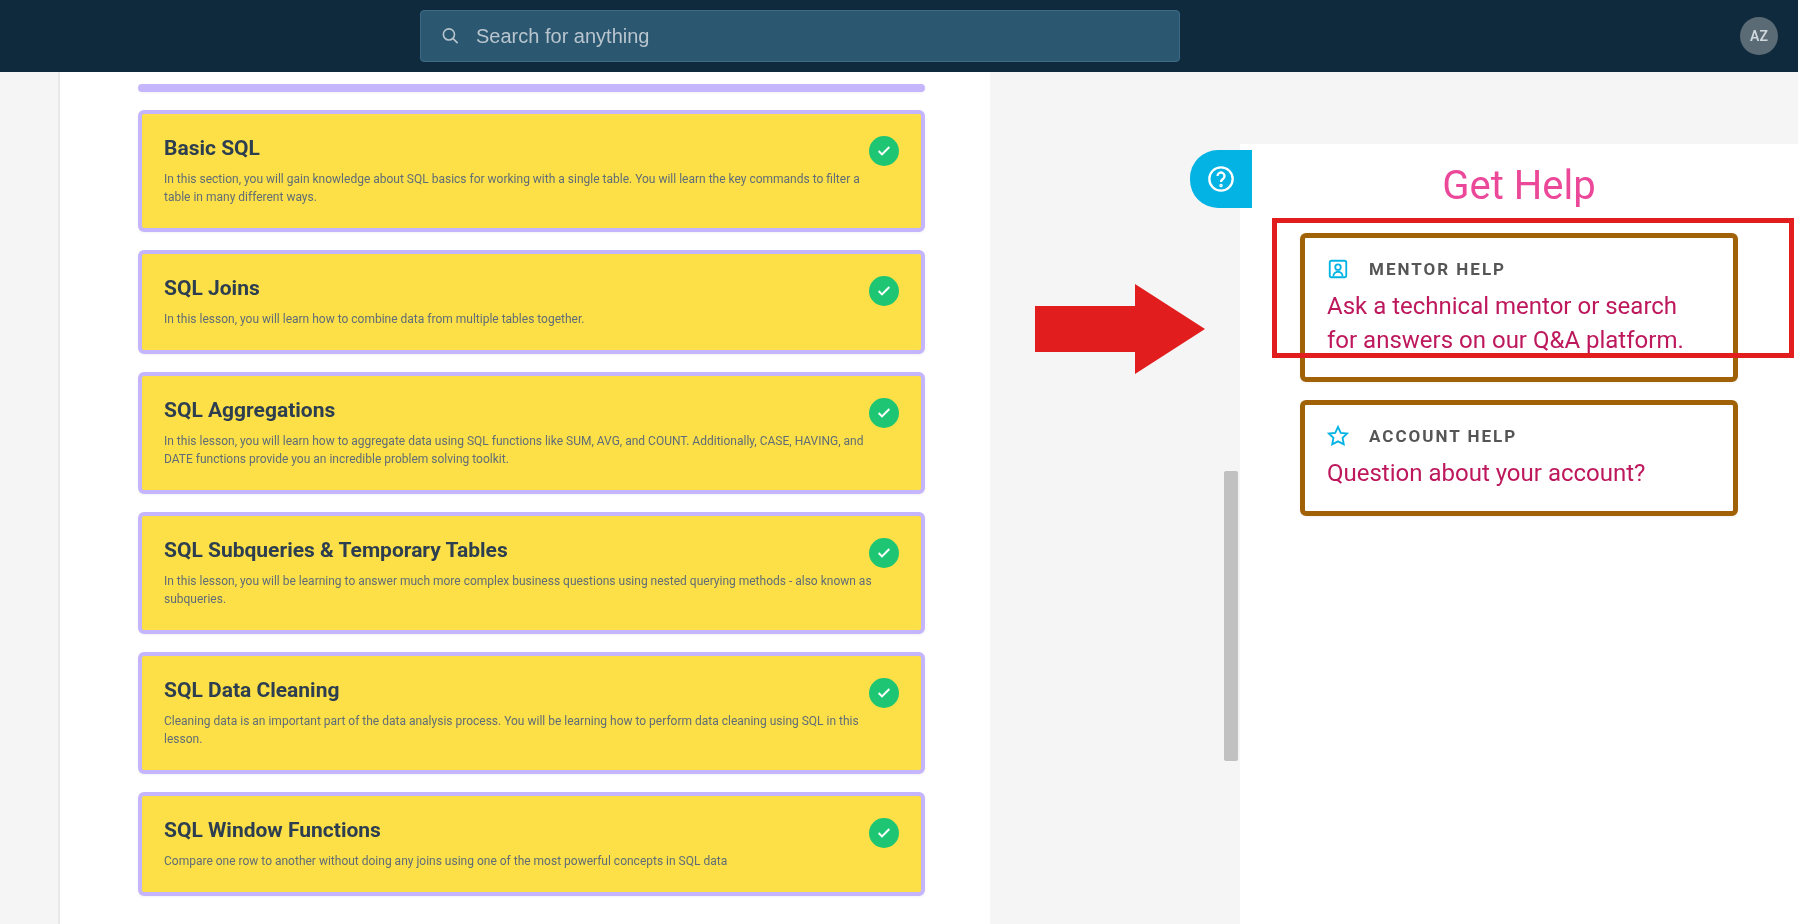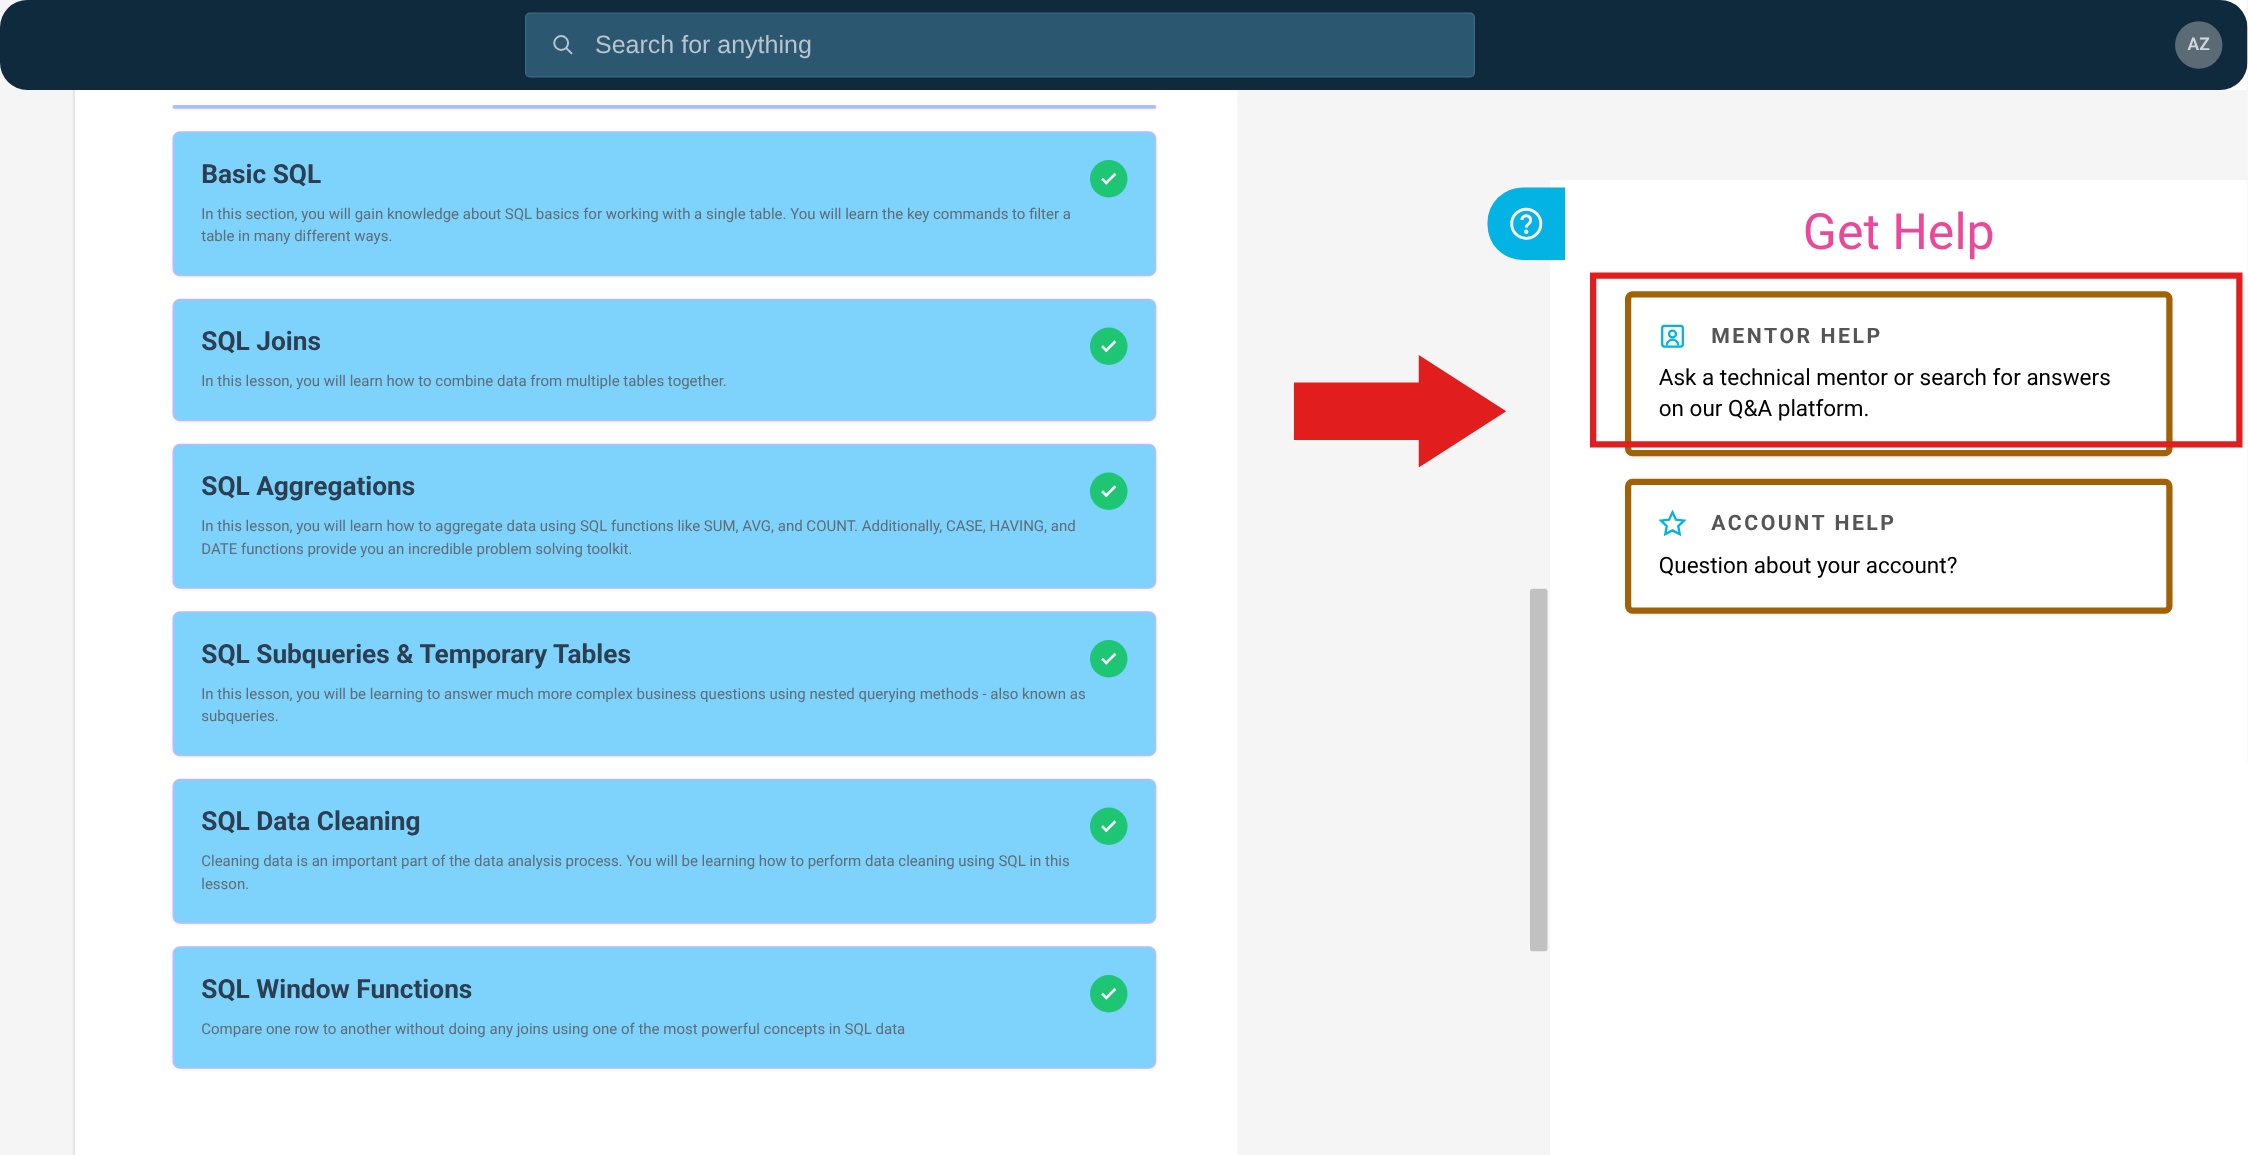--- a/index.html
+++ b/index.html
@@ -17,21 +17,20 @@
       position: relative;
     }
     
     .header {
       background: #102a3d;
       height: 72px;
       display: flex;
       align-items: center;
       padding: 0 32px;
       position: relative;
-      border-radius: 22px;
     }
     
     .search-container {
       position: absolute;
       left: 420px;
       width: 760px;
       height: 52px;
       background: #2c5770;
       border: 1px solid #3d6a84;
       border-radius: 4px;
@@ -102,22 +101,22 @@
       width: 2px;
       height: 100%;
       background: #e8e8e8;
     }
     
     .lessons-container {
       padding: 12px 65px 0 80px;
     }
     
     .lesson-card {
-      background: #7dd3fc;
-      border: 1px solid #c4b5fd;
+      background: #fde047;
+      border: 4px solid #c4b5fd;
       border-radius: 6px;
       padding: 22px 22px;
       margin-bottom: 18px;
       position: relative;
       box-shadow: 0 1px 3px rgba(0,0,0,0.05);
     }
     
     .lesson-card.top-partial {
       height: 3px;
       padding: 0;
@@ -255,22 +254,22 @@
     }
     
     .help-card-title {
       font-size: 17px;
       font-weight: 700;
       letter-spacing: 2px;
       color: #555;
     }
     
     .help-card-desc {
-      font-size: 18px;
-      color: #000000;
+      font-size: 24px;
+      color: #be185d;
       line-height: 1.4;
     }
     
     .arrow-annotation {
       position: absolute;
       left: 1035px;
       top: 212px;
       z-index: 10;
     }
     

